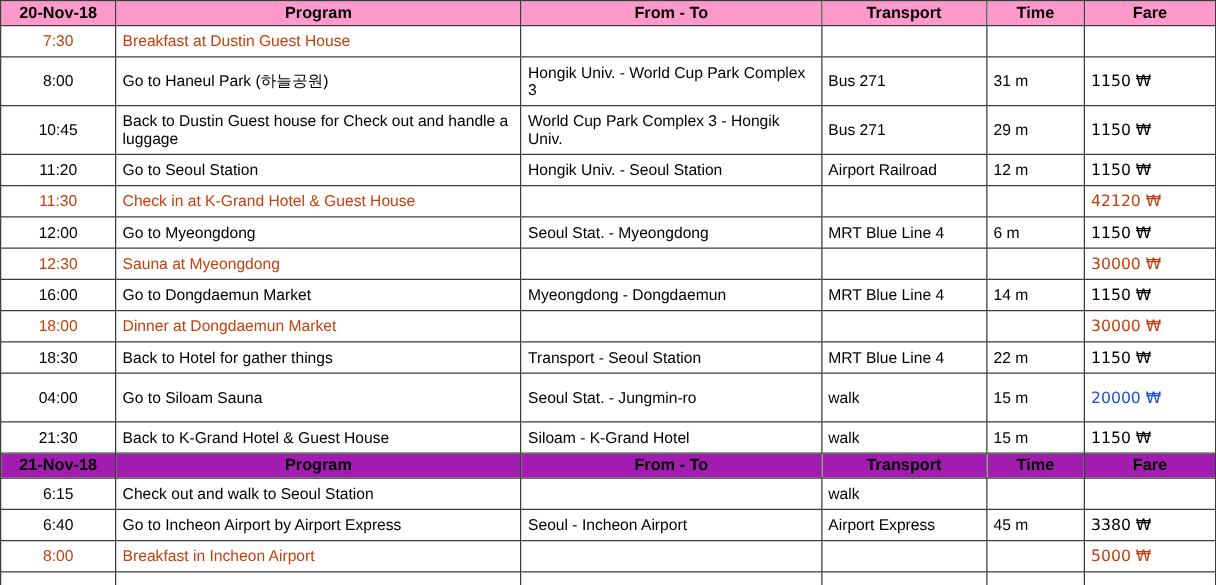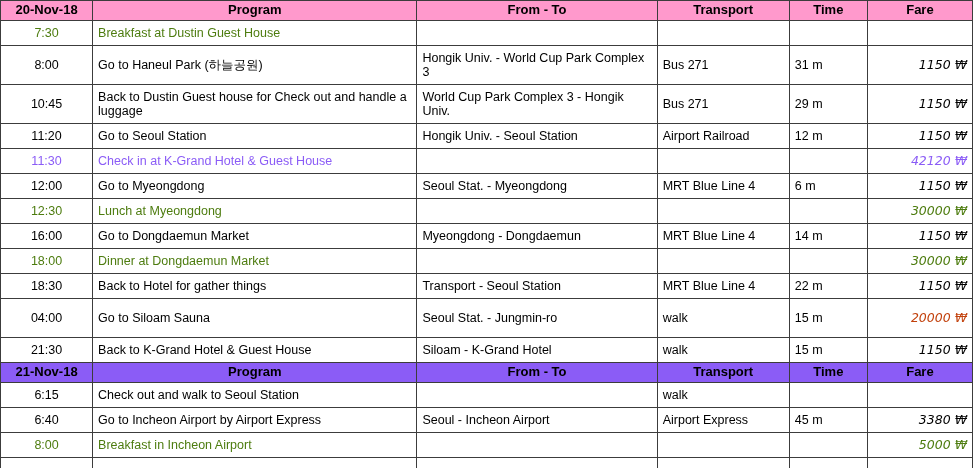--- a/index.html
+++ b/index.html
@@ -40,32 +40,32 @@
   col.c-time { width: 78px; }
   col.c-fare { width: 105px; }
 
   .hdr td {
     font-weight: bold;
     text-align: center;
     font-size: 13px;
     padding: 3px 4px;
   }
   .hdr-pink td { background: #ff99cc; }
-  .hdr-green td { background: #8b5cf6; }
+  .hdr-green td { background: #a21caf; }
 
   .c-date-cell { text-align: center; }
   .c-time-cell { text-align: left; }
-  .c-fare-cell { text-align: right; font-style: italic; }
+  .c-fare-cell { text-align: left; }
 
   .row-tall td { height: 34px; }
   .row-norm td { height: 20px; }
 
-  .clr-orange { color: #4d7c0f; }
-  .clr-cyan { color: #8b5cf6; }
-  .clr-red { color: #c2410c; }
+  .clr-orange { color: #c2410c; }
+  .clr-cyan { color: #c2410c; }
+  .clr-red { color: #1d4ed8; }
 
   .won { font-family: "DejaVu Sans", sans-serif; }
   .stars {
     text-align: center;
     font-weight: bold;
     letter-spacing: 1px;
   }
 </style>
 </head>
 <body>
@@ -140,21 +140,21 @@
         <td class="c-date-cell">12:00</td>
         <td>Go to Myeongdong</td>
         <td>Seoul Stat. - Myeongdong</td>
         <td>MRT Blue Line 4</td>
         <td class="c-time-cell">6 m</td>
         <td class="c-fare-cell won">1150 ₩</td>
       </tr>
 
       <tr class="row-norm">
         <td class="c-date-cell clr-orange">12:30</td>
-        <td class="clr-orange">Lunch at Myeongdong</td>
+        <td class="clr-orange">Sauna at Myeongdong</td>
         <td class="clr-orange"></td>
         <td class="clr-orange"></td>
         <td class="c-time-cell clr-orange"></td>
         <td class="c-fare-cell clr-orange won">30000 ₩</td>
       </tr>
 
       <tr class="row-norm">
         <td class="c-date-cell">16:00</td>
         <td>Go to Dongdaemun Market</td>
         <td>Myeongdong - Dongdaemun</td>

